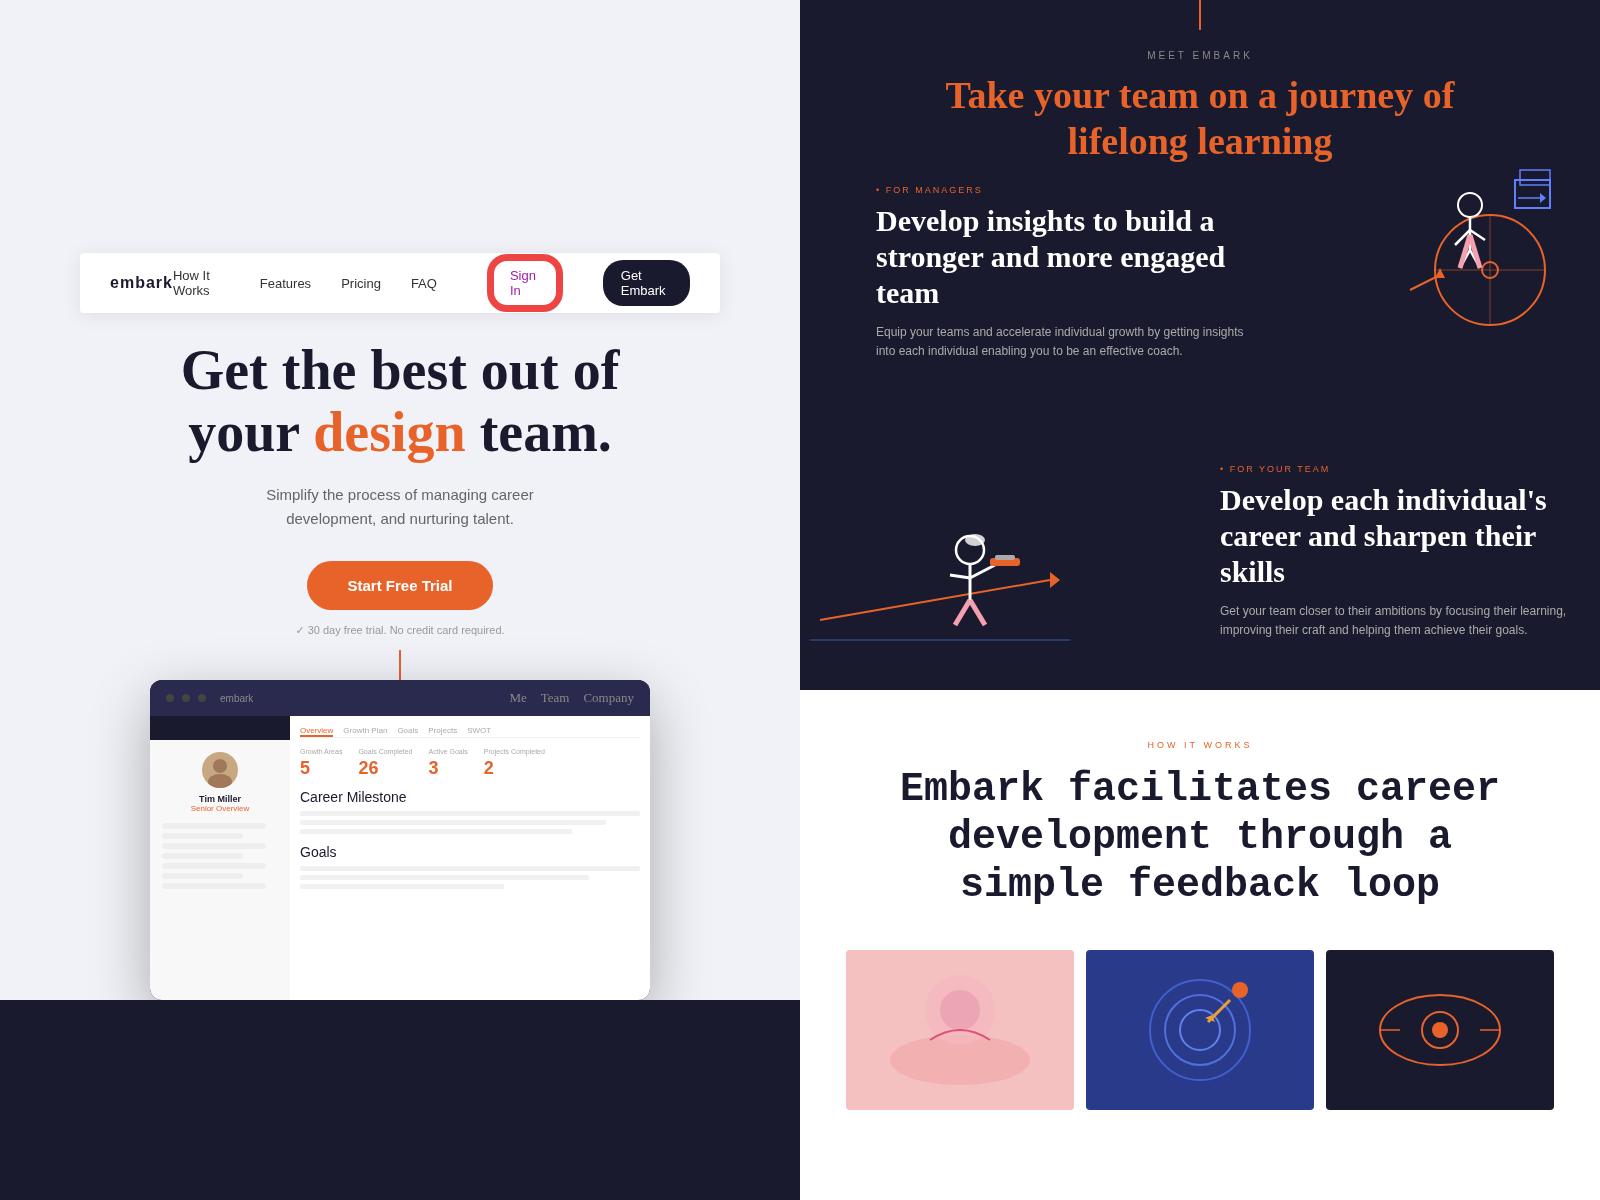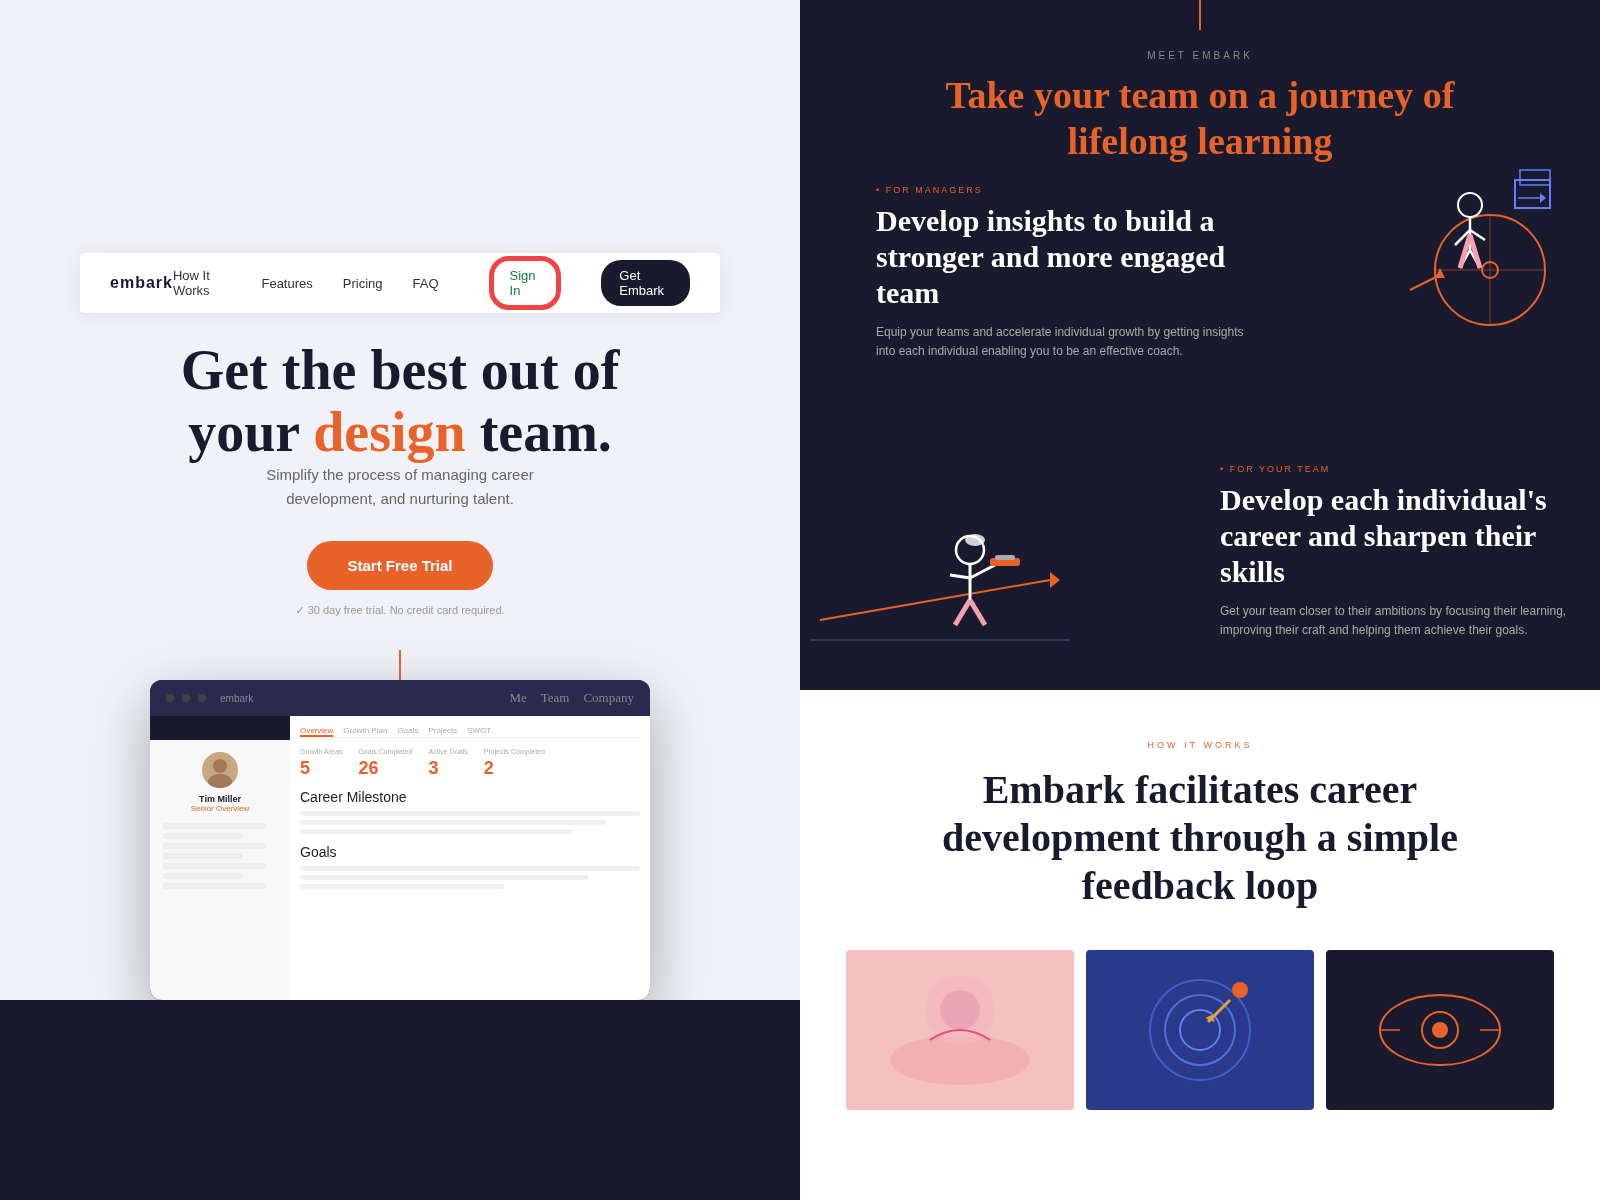--- a/index.html
+++ b/index.html
@@ -53,23 +53,23 @@
     .nav-link {
       font-family: Arial, sans-serif;
       font-size: 13px;
       color: #333;
       cursor: pointer;
       text-decoration: none;
     }
     .nav-signin {
       font-family: Arial, sans-serif;
       font-size: 13px;
-      color: #15803d;
+      color: #a21caf;
       cursor: pointer;
-      border: 5px solid #ef4444;
+      border: 7px solid #ef4444;
       padding: 7px 16px;
       border-radius: 20px;
       margin-left: 20px;
     }
     .nav-cta {
       background: #1a1a2e;
       color: white;
       font-family: Arial, sans-serif;
       font-size: 13px;
       padding: 8px 18px;
@@ -86,20 +86,21 @@
       width: 800px;
       text-align: center;
       padding: 0 80px;
     }
     .hero-title {
       font-size: 56px;
       line-height: 1.1;
       color: #1a1a2e;
       font-family: Georgia, serif;
       font-weight: 700;
+      margin-bottom: 20px;
     }
     .hero-title .accent {
       color: #e8632a;
     }
     .hero-subtitle {
       font-family: Arial, sans-serif;
       font-size: 15px;
       color: #666;
       line-height: 1.6;
       margin-bottom: 30px;
@@ -383,21 +384,21 @@
       font-size: 9px;
       letter-spacing: 3px;
       text-transform: uppercase;
       color: #e8632a;
       margin-bottom: 16px;
     }
     .how-title {
       text-align: center;
       font-size: 40px;
       color: #1a1a2e;
-      font-family: Liberation Serif, serif;
+      font-family: Liberation Mono, monospace;
       line-height: 1.2;
       padding: 0 80px;
       margin-bottom: 40px;
     }
 
     
     .bottom-cards {
       display: flex;
       gap: 0;
       margin: 0 40px;

